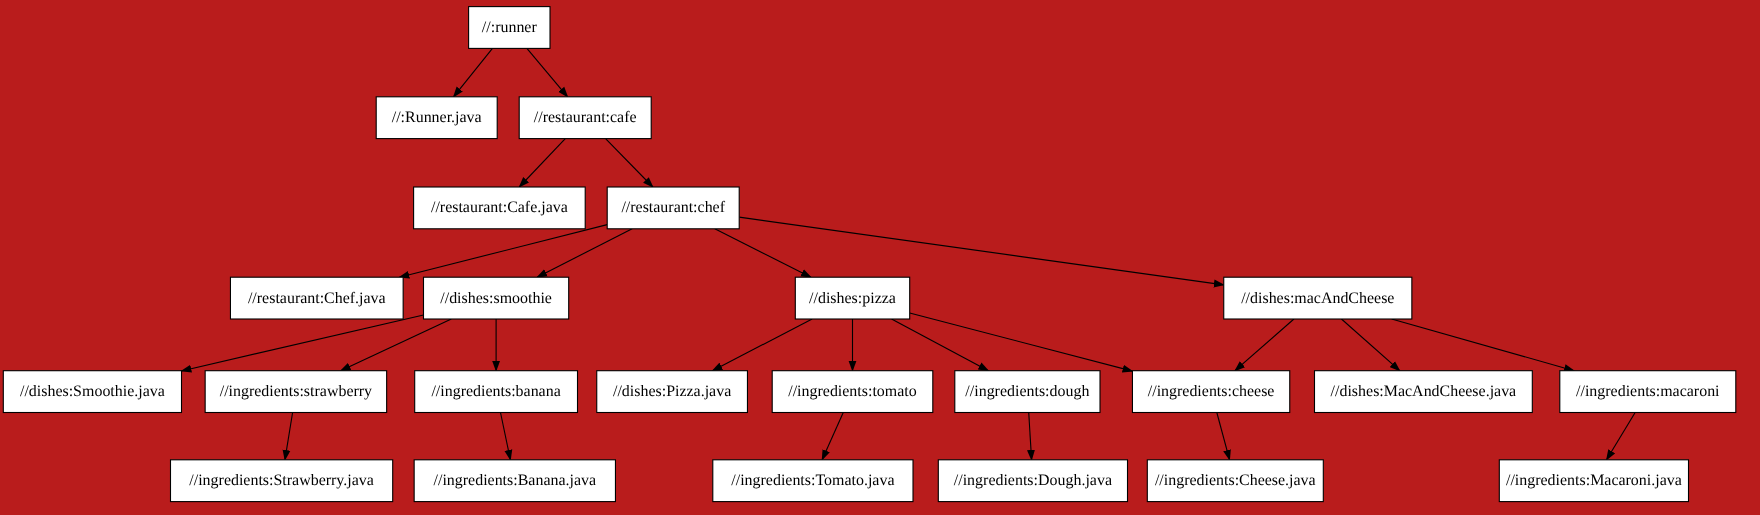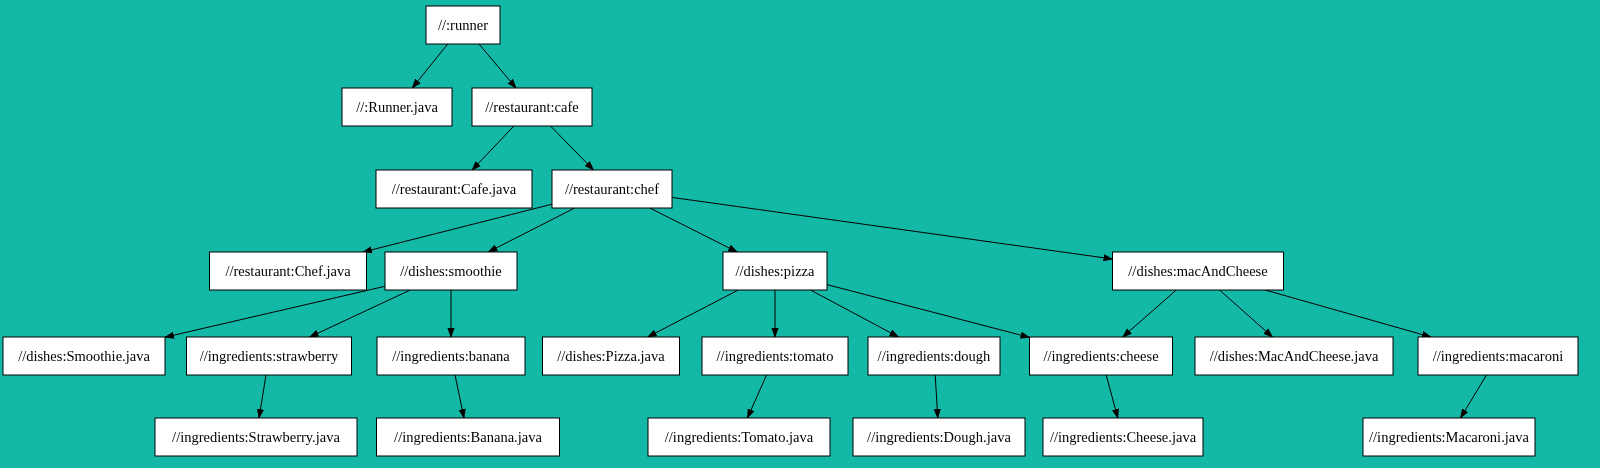--- a/index.html
+++ b/index.html
@@ -8,21 +8,21 @@
     background: #ffffff;
     width: 1600px;
     height: 468px;
     overflow: hidden;
     font-family: "Liberation Serif", "DejaVu Serif", serif;
   }
   #graph-wrap {
     position: relative;
     width: 1600px;
     height: 468px;
-    background: #14b8a6;
+    background: #b91c1c;
   }
   svg text {
     font-family: "Liberation Serif", "DejaVu Serif", serif;
     font-size: 14.5px;
     fill: #000000;
   }
   svg rect.node-box {
     fill: #ffffff;
     stroke: #000000;
     stroke-width: 1;

